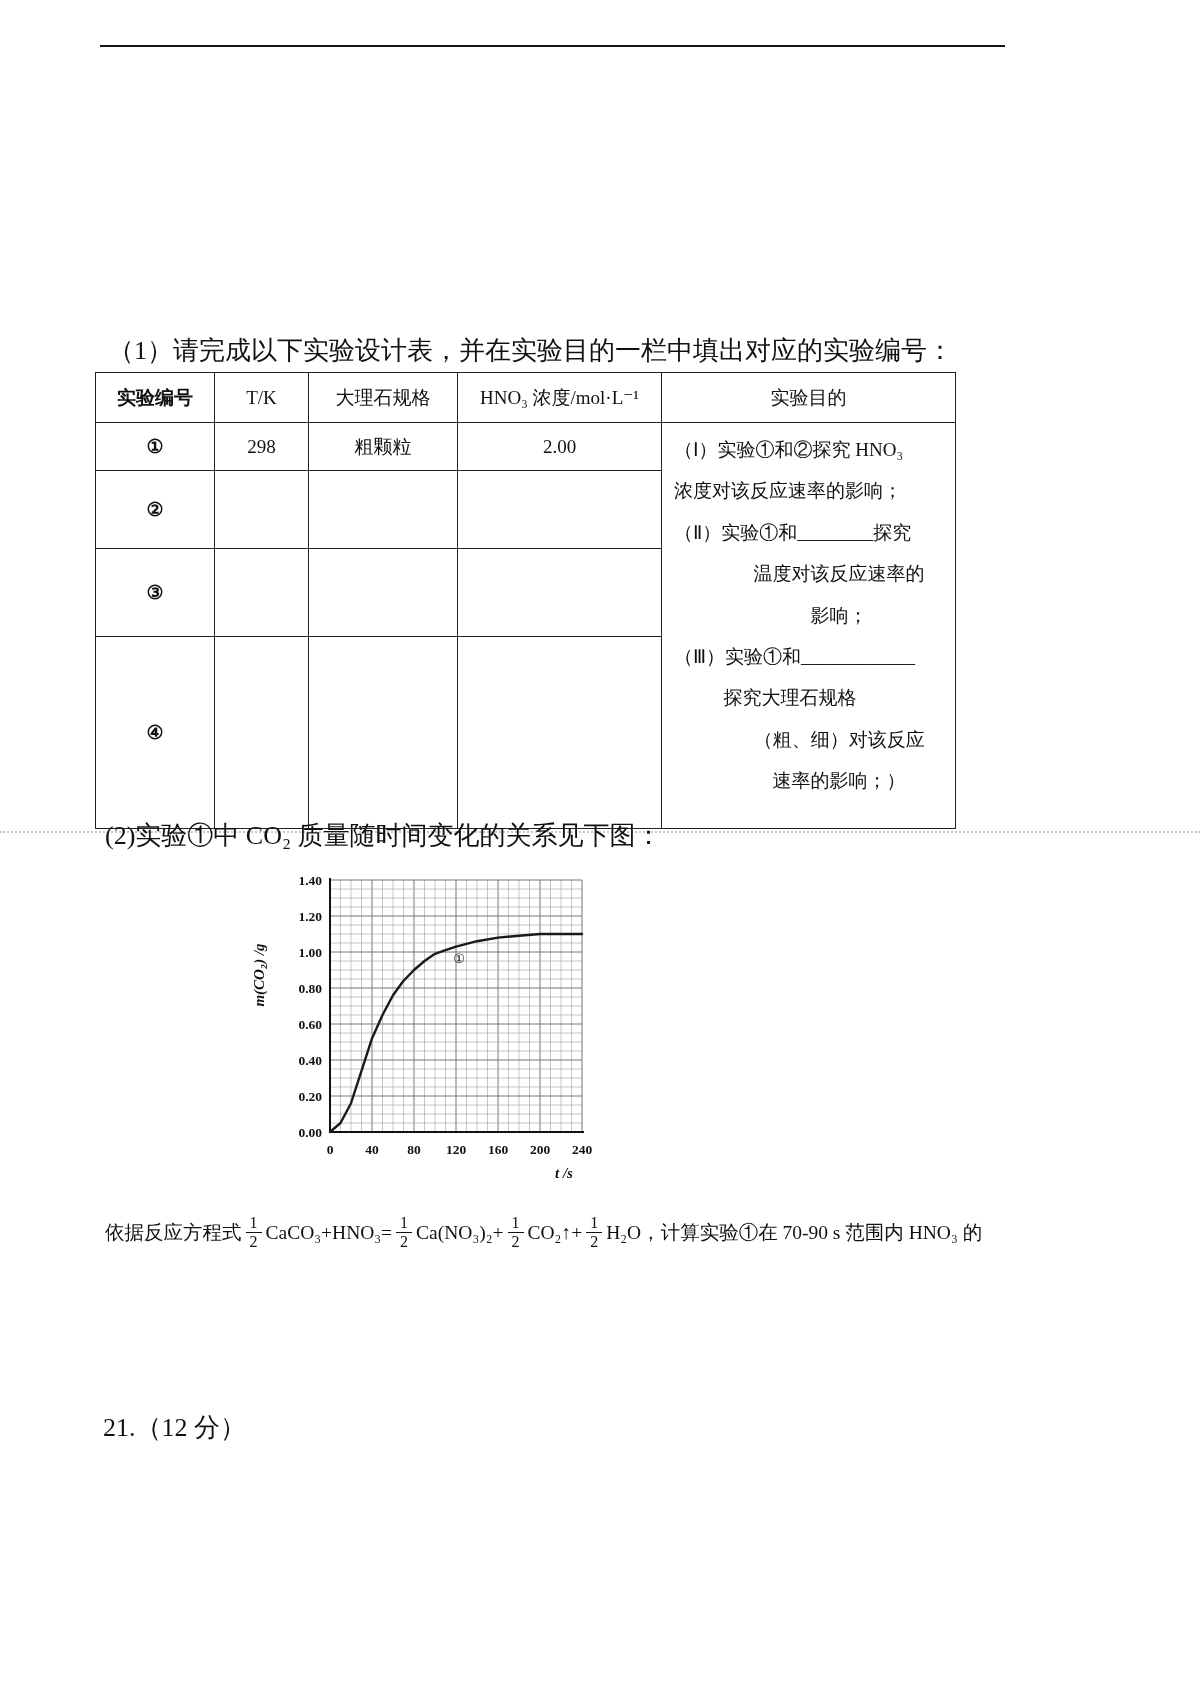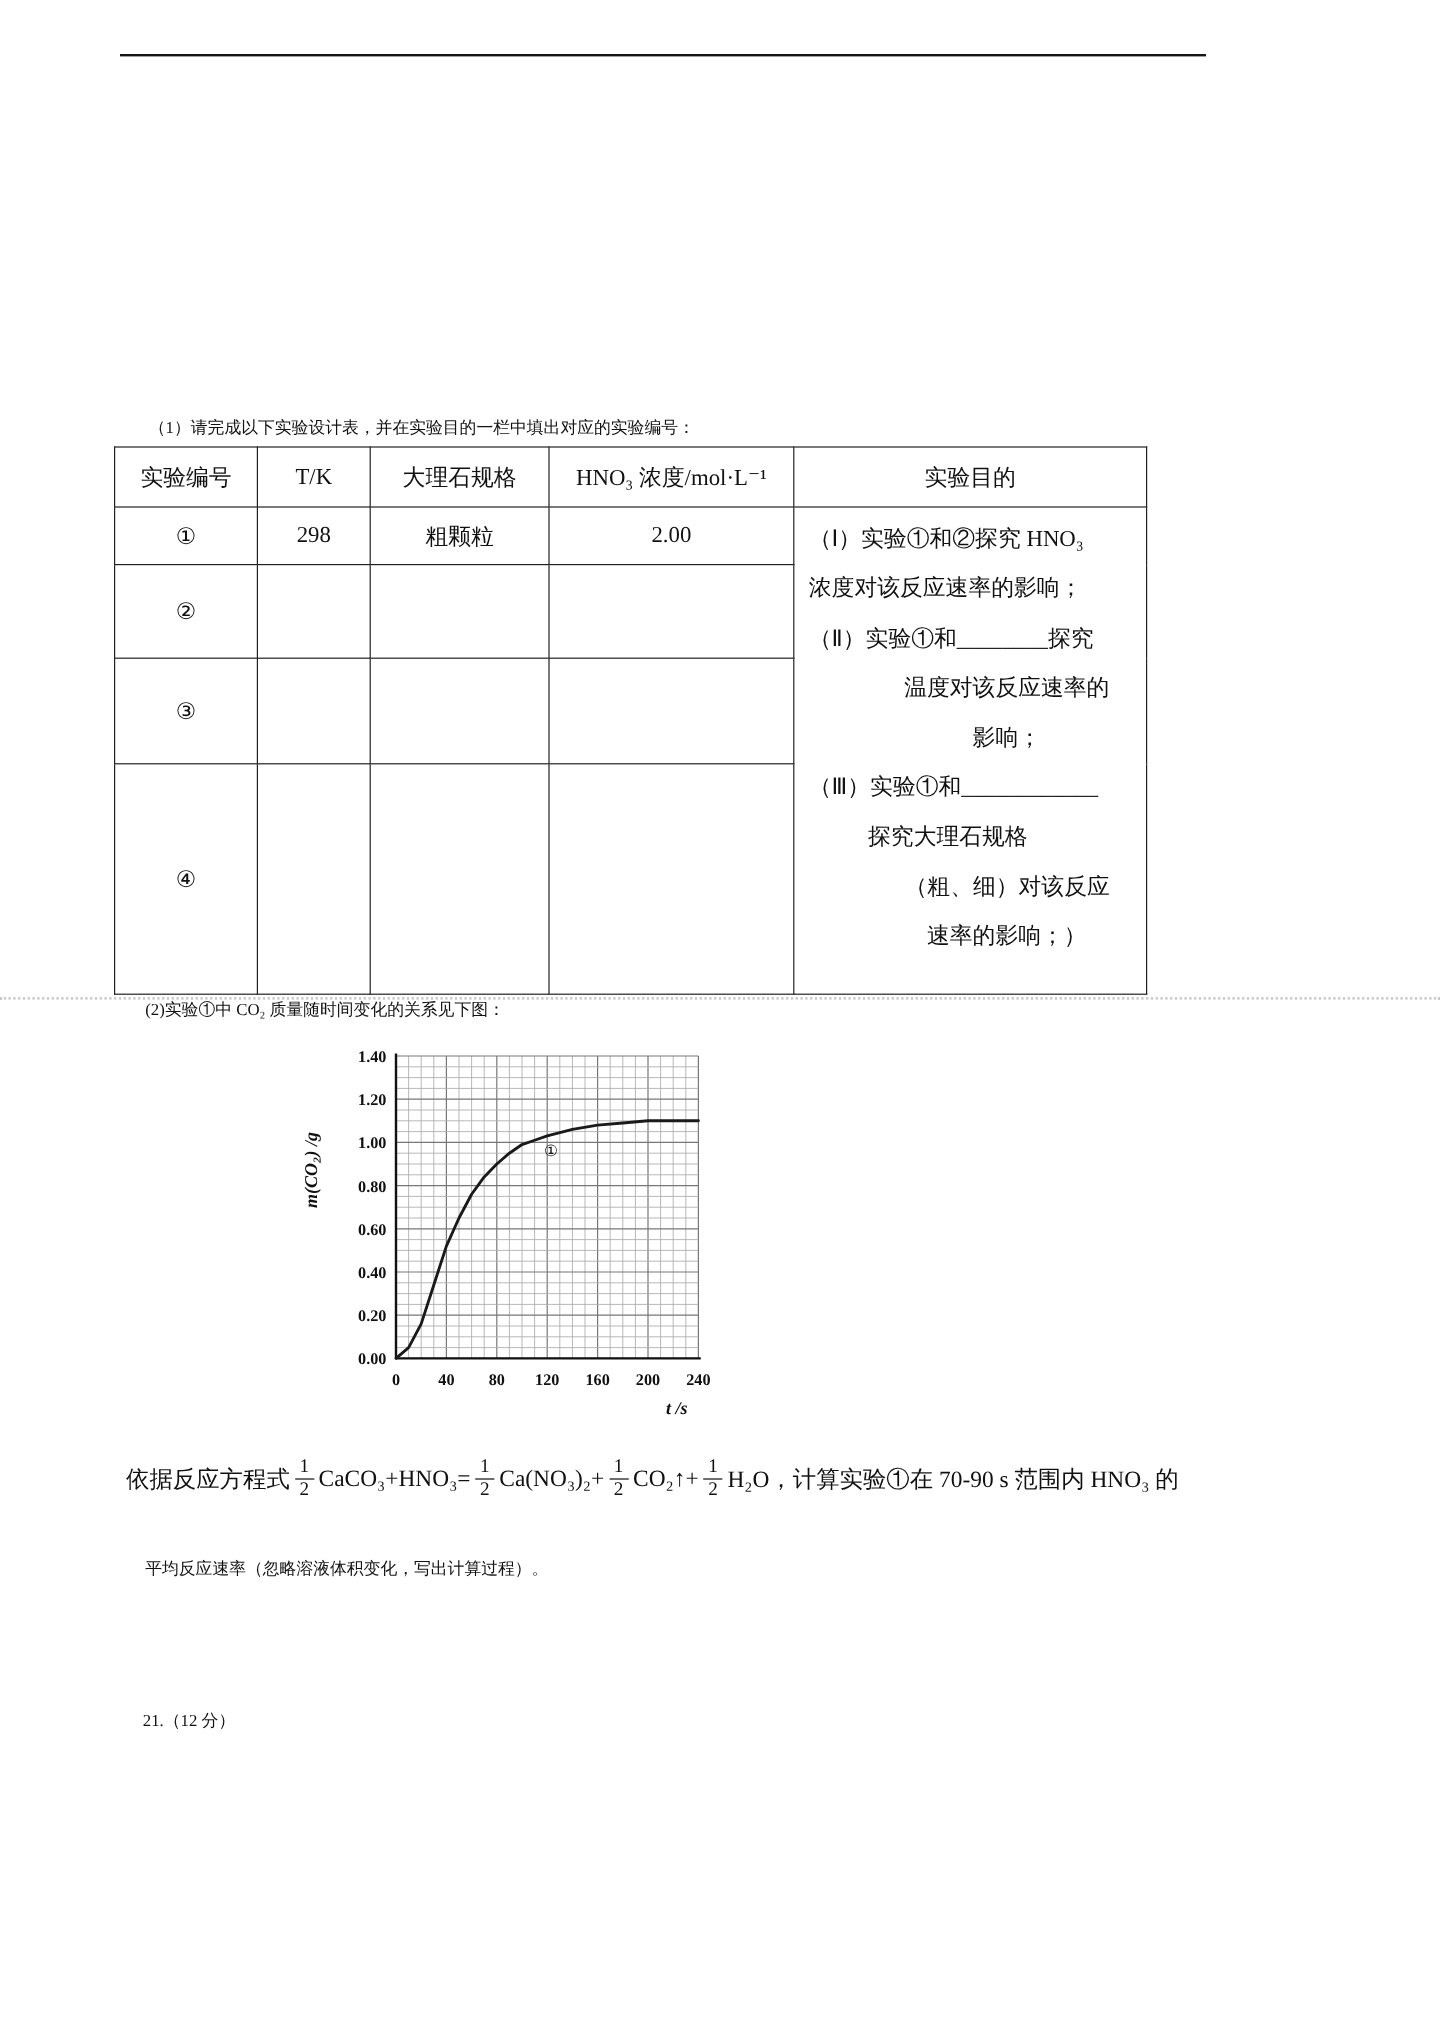--- a/index.html
+++ b/index.html
@@ -5,40 +5,40 @@
   html,body{margin:0;padding:0;background:#ffffff;}
   .sheet{
     position:relative;
     width:1200px;height:1698px;
     background:#ffffff;
     font-family:"Liberation Serif","DejaVu Serif",serif;
     color:#111111;
     overflow:hidden;
   }
   .top-rule{position:absolute;top:45px;left:100px;width:905px;height:2px;background:#161616;}
-  .para{position:absolute;margin:16px;font-size:14px;line-height:1.5;white-space:nowrap;}
+  .para{position:absolute;margin:0;font-size:26px;line-height:1.5;white-space:nowrap;}
   .q1-intro{top:331px;left:108px;}
   .q2-intro{top:816px;left:105px;}
   .eq-line2{top:1282px;left:105px;}
   .q3-line{top:1332px;left:105px;}
   .q21-head{top:1408px;left:103px;text-align:right;}
   .q21-text{top:1439px;left:103px;white-space:normal;width:910px;}
 
   
   .exp-table{
     position:absolute;top:372px;left:95px;
     border-collapse:collapse;table-layout:fixed;width:815px;
     font-size:19px;
   }
   .exp-table th,.exp-table td{
     border:1.5px solid #222222;
     text-align:center;vertical-align:middle;
     padding:2px 4px;font-weight:400;
   }
-  .exp-table .col0{width:110px;}
+  .exp-table .col0{width:110px;font-weight:bold;}
   .exp-table .col1{width:85px;}
   .exp-table .col2{width:140px;}
   .exp-table .col3{width:195px;}
   .exp-table .col4{width:285px;}
   .exp-table thead tr{height:50px;}
   .exp-table tr.r0{height:48px;}
   .exp-table tr.r1{height:78px;}
   .exp-table tr.r2{height:88px;}
   .exp-table tr.r3{height:192px;}
   .purpose-cell{
@@ -231,19 +231,18 @@
       </span>
       <span class="eq-text">CO₂↑+</span>
       <span class="frac">
         <span class="num">1</span>
         <span class="den">2</span>
       </span>
       <span class="eq-text">H₂O，</span>
       <span class="eq-text"> 计算实验①在 70-90 s 范围内 HNO₃ 的</span>
     </div>
 
-  <p class="para eq-line2">平均反应速率（忽略溶液体积变化，写出计算过程）。</p>
 
 
   <p class="para q21-head">21.（12 分）</p>
 
 
 </div>
 
 </body></html>

